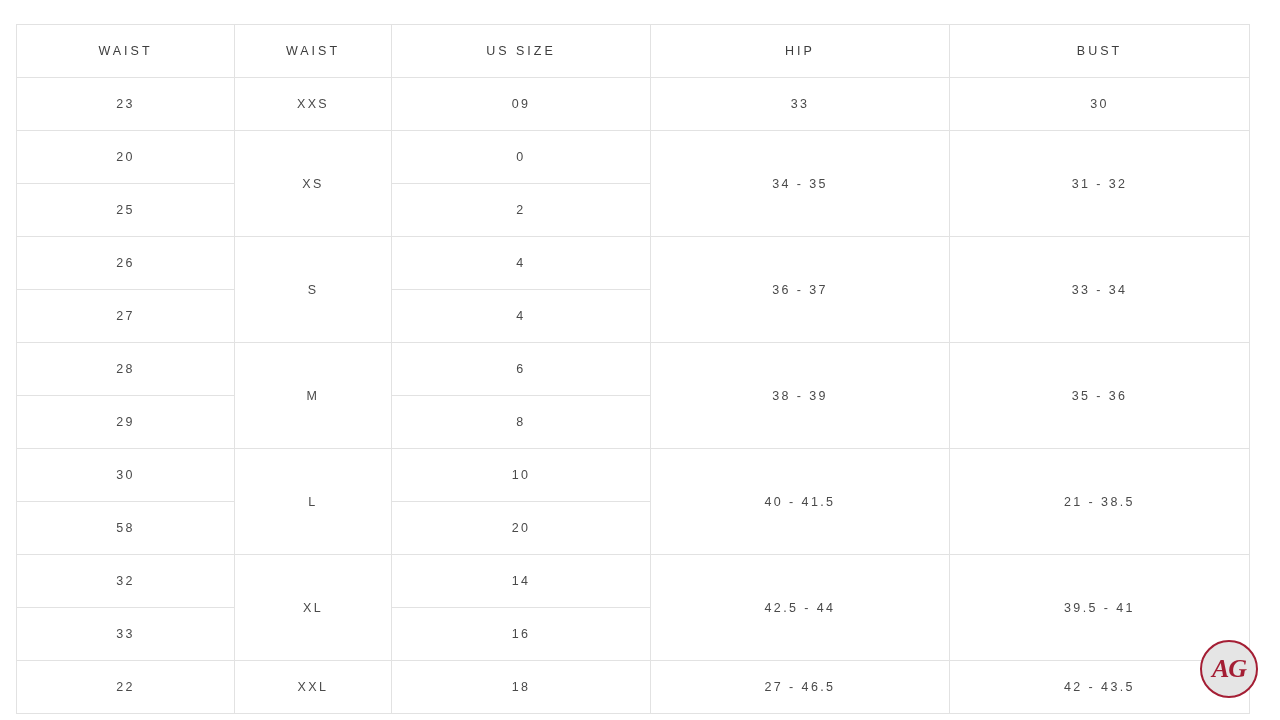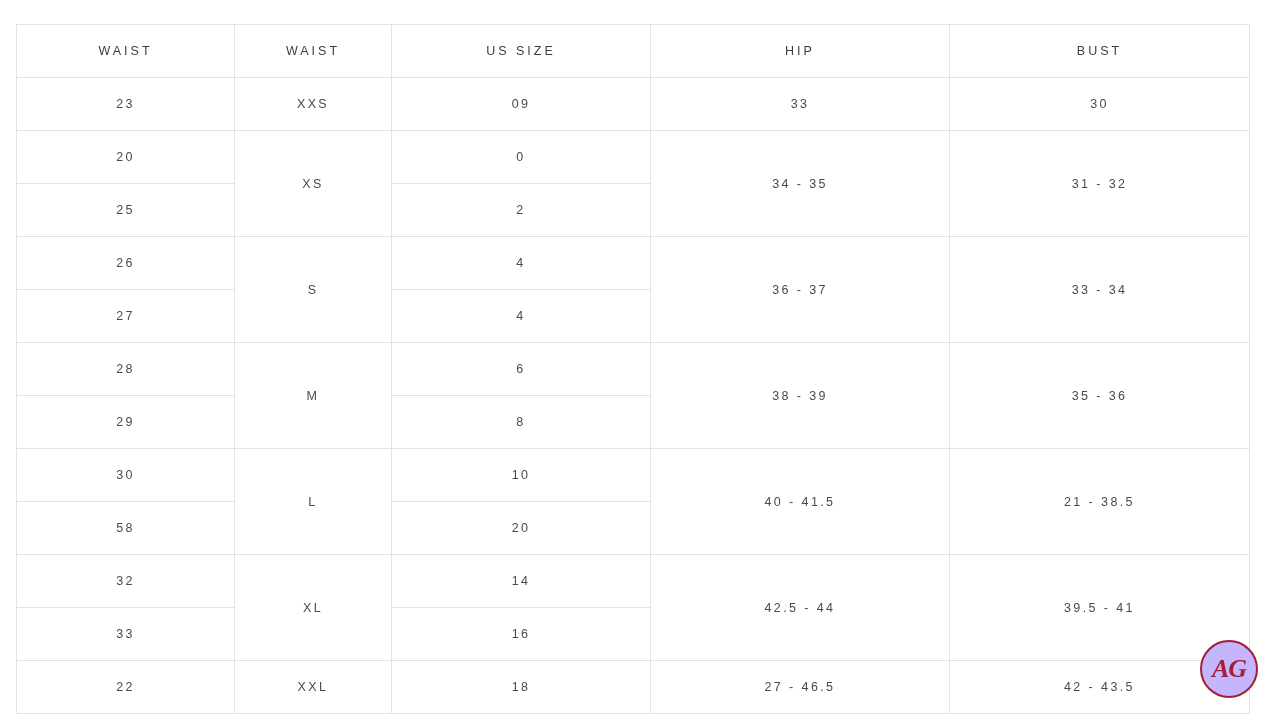--- a/index.html
+++ b/index.html
@@ -59,21 +59,21 @@
 
   
   #ag-logo {
     position: absolute;
     right: 22px;
     bottom: 22px;
     width: 58px;
     height: 58px;
     border-radius: 50%;
     border: 2.5px solid #a41e34;
-    background: #c4b5fd;
+    background: #e5e5e5;
     display: flex;
     align-items: center;
     justify-content: center;
     box-sizing: border-box;
   }
   #ag-logo .ag-text {
     color: #a41e34;
     font-family: "Liberation Serif", serif;
     font-weight: bold;
     font-size: 26px;

